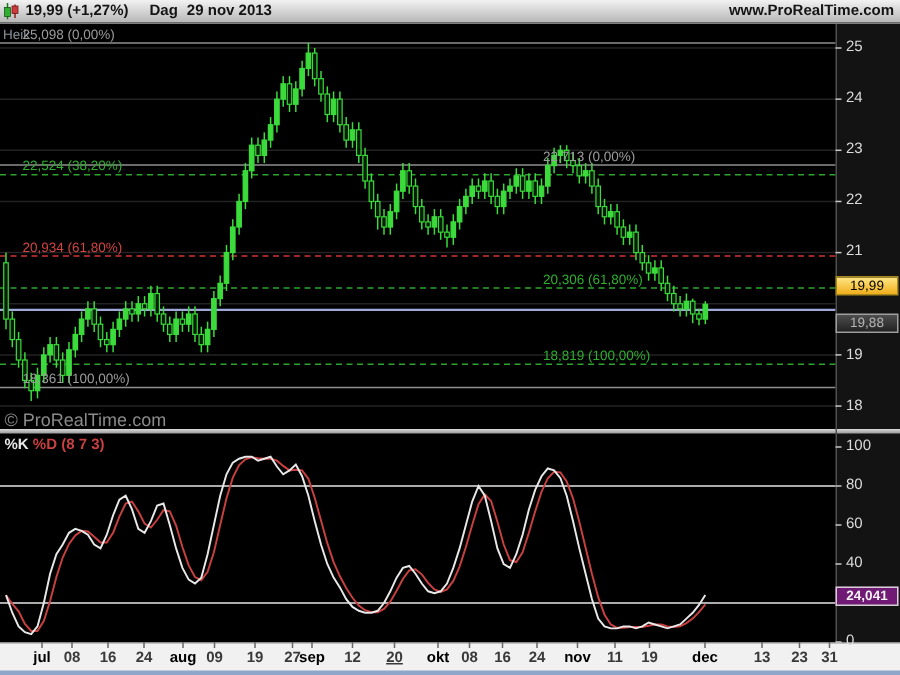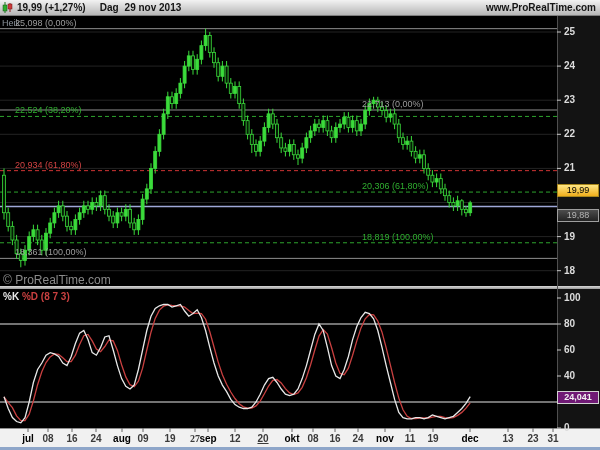--- a/index.html
+++ b/index.html
@@ -17,21 +17,21 @@
   .gutter{position:absolute;left:558px;top:16px;width:42px;height:412px;background:#131313;}
   .xaxis{position:absolute;left:0;top:428px;width:600px;height:22px;background:#f1f1f1;
          border-top:1px solid #8f8f8f;box-sizing:border-box;}
   .bottom-edge{position:absolute;left:0;top:447px;width:600px;height:3px;background:#8ea6c9;}
   .panel-divider{position:absolute;left:0;top:286px;width:600px;height:3px;
                  background:linear-gradient(#d9d9d9,#9a9a9a);}
   svg.chart{position:absolute;left:0;top:0;pointer-events:none;}
   
   .fib-label{position:absolute;font-size:9px;line-height:9px;white-space:nowrap;}
   .fib-green{color:#2fae2f}.fib-red{color:#d24343}.fib-gray{color:#9c9c9c}
-  .axis-label{position:absolute;left:564px;font-size:10px;font-weight:bold;color:#dcdcdc;
+  .axis-label{position:absolute;left:564px;font-size:10px;font-weight:normal;color:#dcdcdc;
               line-height:11px;white-space:nowrap;}
   .x-label{position:absolute;top:433px;width:32px;text-align:center;font-size:10px;
            font-weight:bold;color:#3a3a3a;white-space:nowrap;}
   .x-label.month{color:#000;}
   .overlay-style{position:absolute;left:2px;top:18px;font-size:9px;color:#8b939b;}
   .copyright{position:absolute;left:3px;top:273px;font-size:12px;color:#8a8a8a;}
   .stoch-title{position:absolute;left:3px;top:291px;font-size:10px;font-weight:bold;white-space:nowrap;}
   .stoch-title .k{color:#e8e8e8}.stoch-title .d,.stoch-title .p{color:#c94040}
   
   .badge{position:absolute;left:557px;width:40px;height:11px;font-size:9px;line-height:11px;
@@ -379,21 +379,21 @@
     <div class="axis-label" style="top: 344px;">60</div>
     <div class="axis-label" style="top: 370px;">40</div>
     <div class="axis-label" style="top: 422px;">0</div>
     <div class="x-label month" style="left: 12px;">jul</div>
     <div class="x-label" style="left: 32px;">08</div>
     <div class="x-label" style="left: 56px;">16</div>
     <div class="x-label" style="left: 80px;">24</div>
     <div class="x-label month" style="left: 106px;">aug</div>
     <div class="x-label" style="left: 127px;">09</div>
     <div class="x-label" style="left: 154px;">19</div>
-    <div class="x-label" style="left: 179px; font-family: Liberation Serif, serif;">27</div>
+    <div class="x-label" style="left: 179px;">27</div>
     <div class="x-label month" style="left: 192px;">sep</div>
     <div class="x-label" style="left: 219px;">12</div>
     <div class="x-label" style="left: 247px; text-decoration: underline;">20</div>
     <div class="x-label month" style="left: 276px;">okt</div>
     <div class="x-label" style="left: 297px;">08</div>
     <div class="x-label" style="left: 319px;">16</div>
     <div class="x-label" style="left: 342px;">24</div>
     <div class="x-label month" style="left: 369px;">nov</div>
     <div class="x-label" style="left: 394px;">11</div>
     <div class="x-label" style="left: 417px;">19</div>

